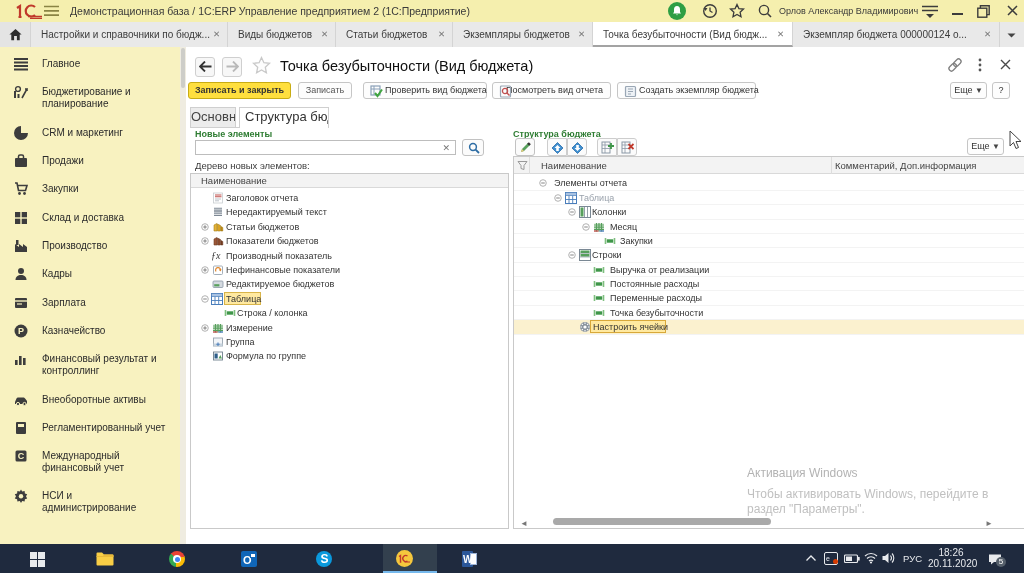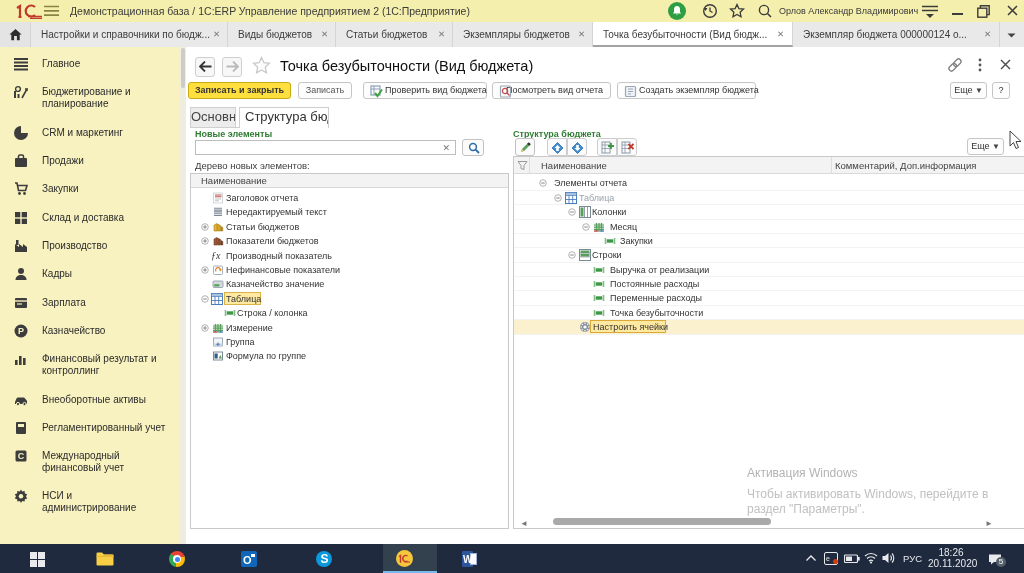--- a/index.html
+++ b/index.html
@@ -371,21 +371,21 @@
           <path d="M4 7.5 A 2.5 2.5 0 1 1 8.5 6.8" fill="none" stroke="#e0862c" stroke-width="1.2"></path>
           <path d="M9.5 5 L8.3 7.6 L6.8 5.6 Z" fill="#e0862c"></path>
         </svg>
         <span style="position:absolute;left:35px">Нефинансовые показатели</span>
       </div>
     <div class="trow" style="left:0;top:103px;width:317px">
         <svg class="tic" style="left:21px" viewBox="0 0 12 12">
           <rect x="1" y="3" width="10" height="6.5" rx="1" fill="#d4dae0" stroke="#8a98a6" stroke-width="0.8"></rect>
           <rect x="2.2" y="6.2" width="5.2" height="2.2" fill="#57a05c"></rect>
         </svg>
-        <span style="position:absolute;left:35px">Казначейство значение</span>
+        <span style="position:absolute;left:35px">Редактируемое бюджетов</span>
       </div>
     <div class="trow" style="left:0;top:118px;width:317px">
         <svg class="exp" style="left:10px" viewBox="0 0 9 9">
           <circle cx="4.5" cy="4.5" r="3.7" fill="#fff" stroke="#a8a8a8"></circle>
           <path d="M2.5 4.5 H6.5" stroke="#777"></path>
         </svg>
         <svg class="tic" style="left:20px" viewBox="0 0 12 12">
           <rect x="0.5" y="0.5" width="11" height="11" fill="#fff" stroke="#4a7ebb"></rect>
           <path d="M0.5 3.5 H11.5 M4 0.5 V11.5 M7.7 0.5 V11.5 M0.5 7.5 H11.5" stroke="#4a7ebb" stroke-width="0.9"></path>
           <rect x="0.8" y="0.8" width="10.4" height="2.5" fill="#a8c2e2"></rect>

